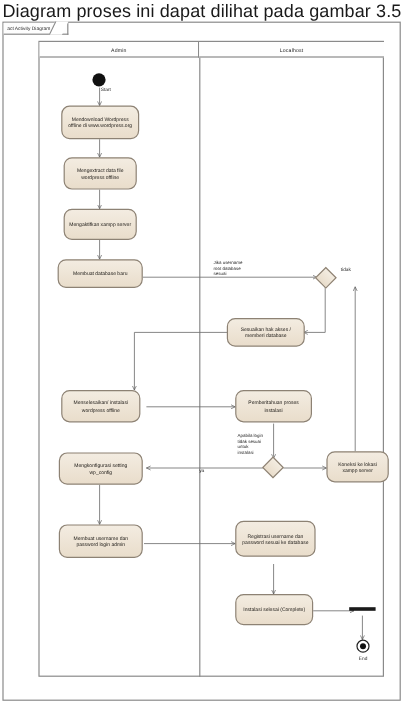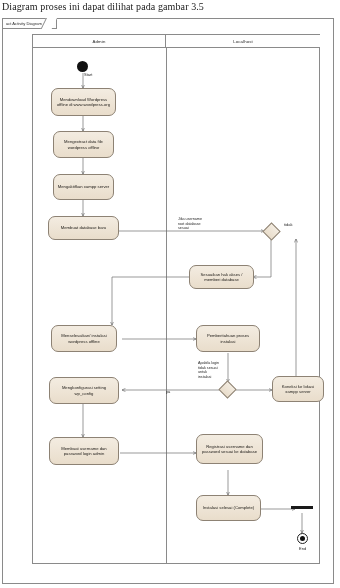--- a/index.html
+++ b/index.html
@@ -10,22 +10,22 @@
     font-family: "Liberation Sans", sans-serif;
     overflow: hidden;
   }
   #page { position: relative; width: 340px; height: 588px; background: #fff; }
 
   
   .caption {
     position: absolute;
     left: 2px; top: 1px;
     width: 336px;
-    font-family: Liberation Serif, serif;
-    font-size: 10px;
+    font-family: Liberation Sans, sans-serif;
+    font-size: 15px;
     color: #1a1a1a;
     letter-spacing: .1px;
     white-space: nowrap;
   }
 
   
   .frame {
     position: absolute;
     left: 2px; top: 18px;
     width: 332px; height: 566px;

